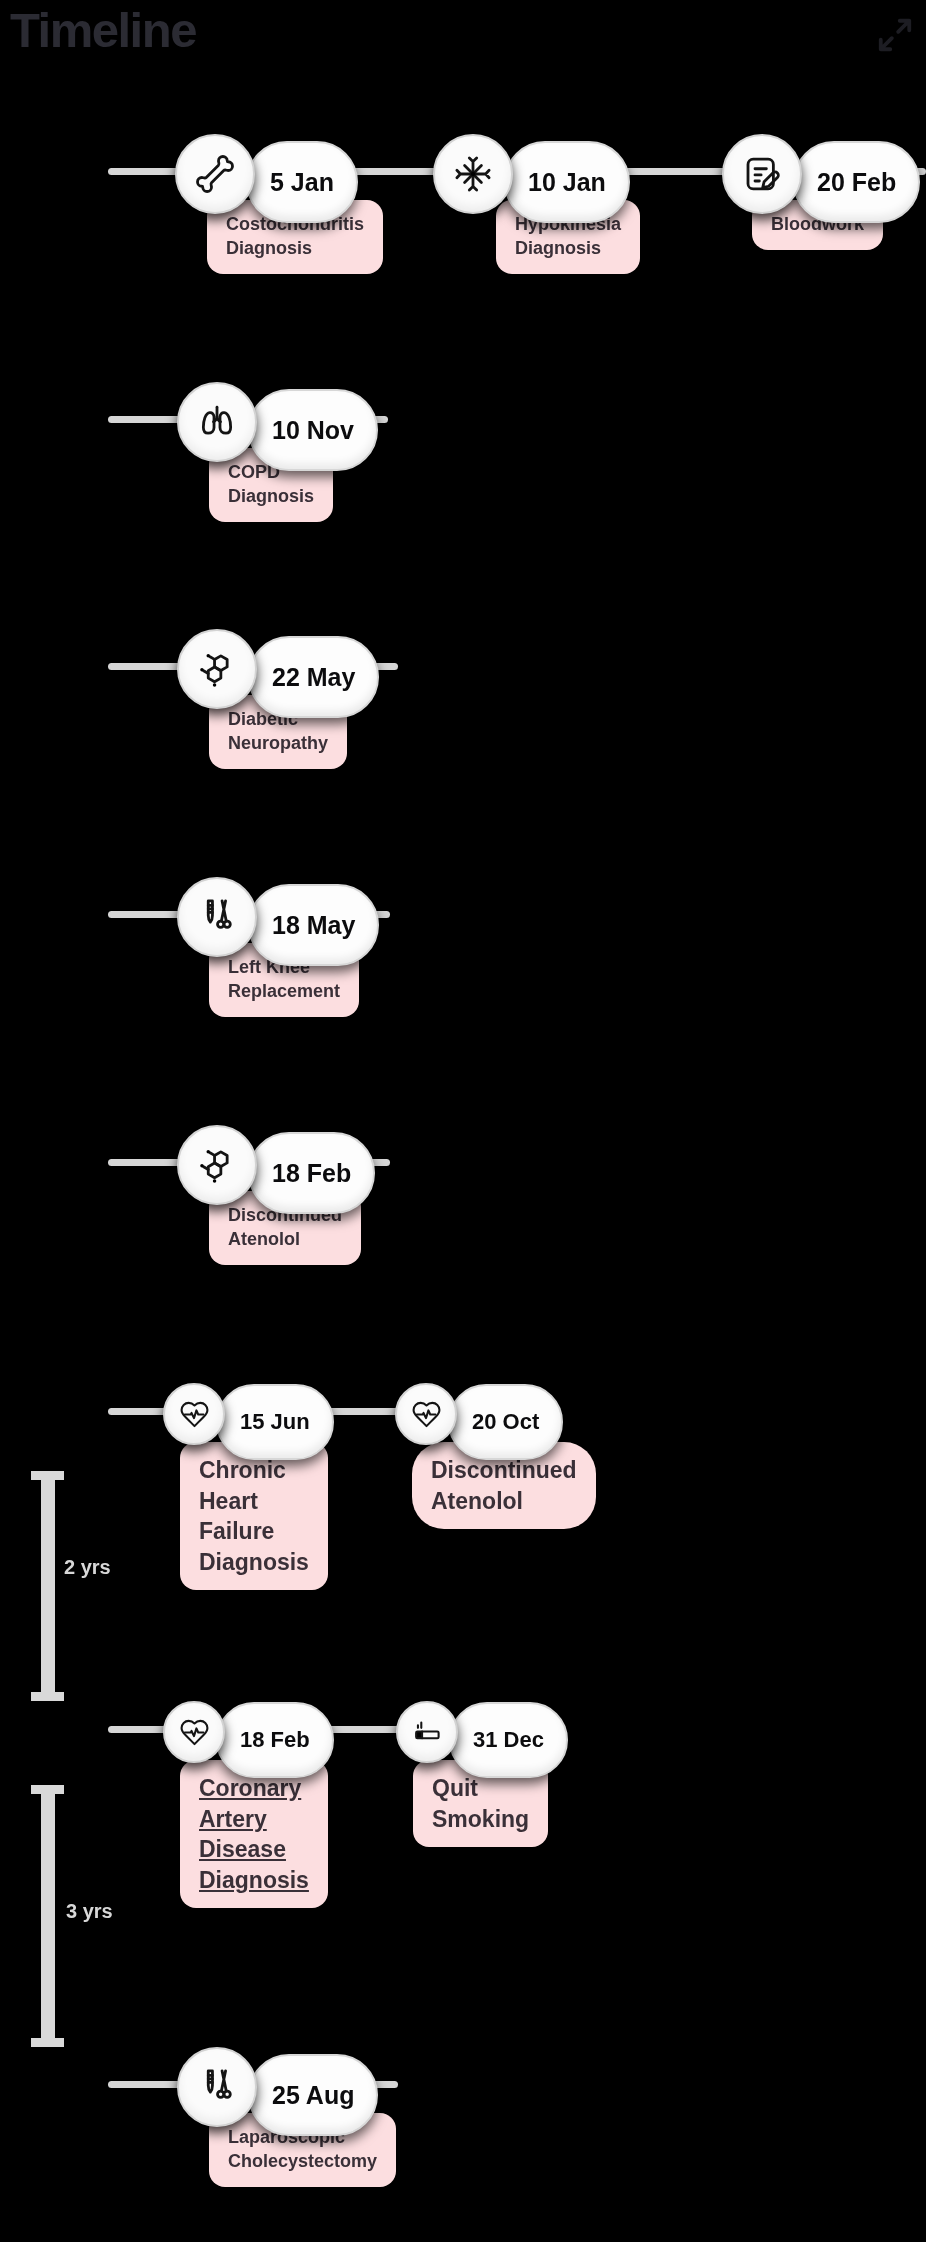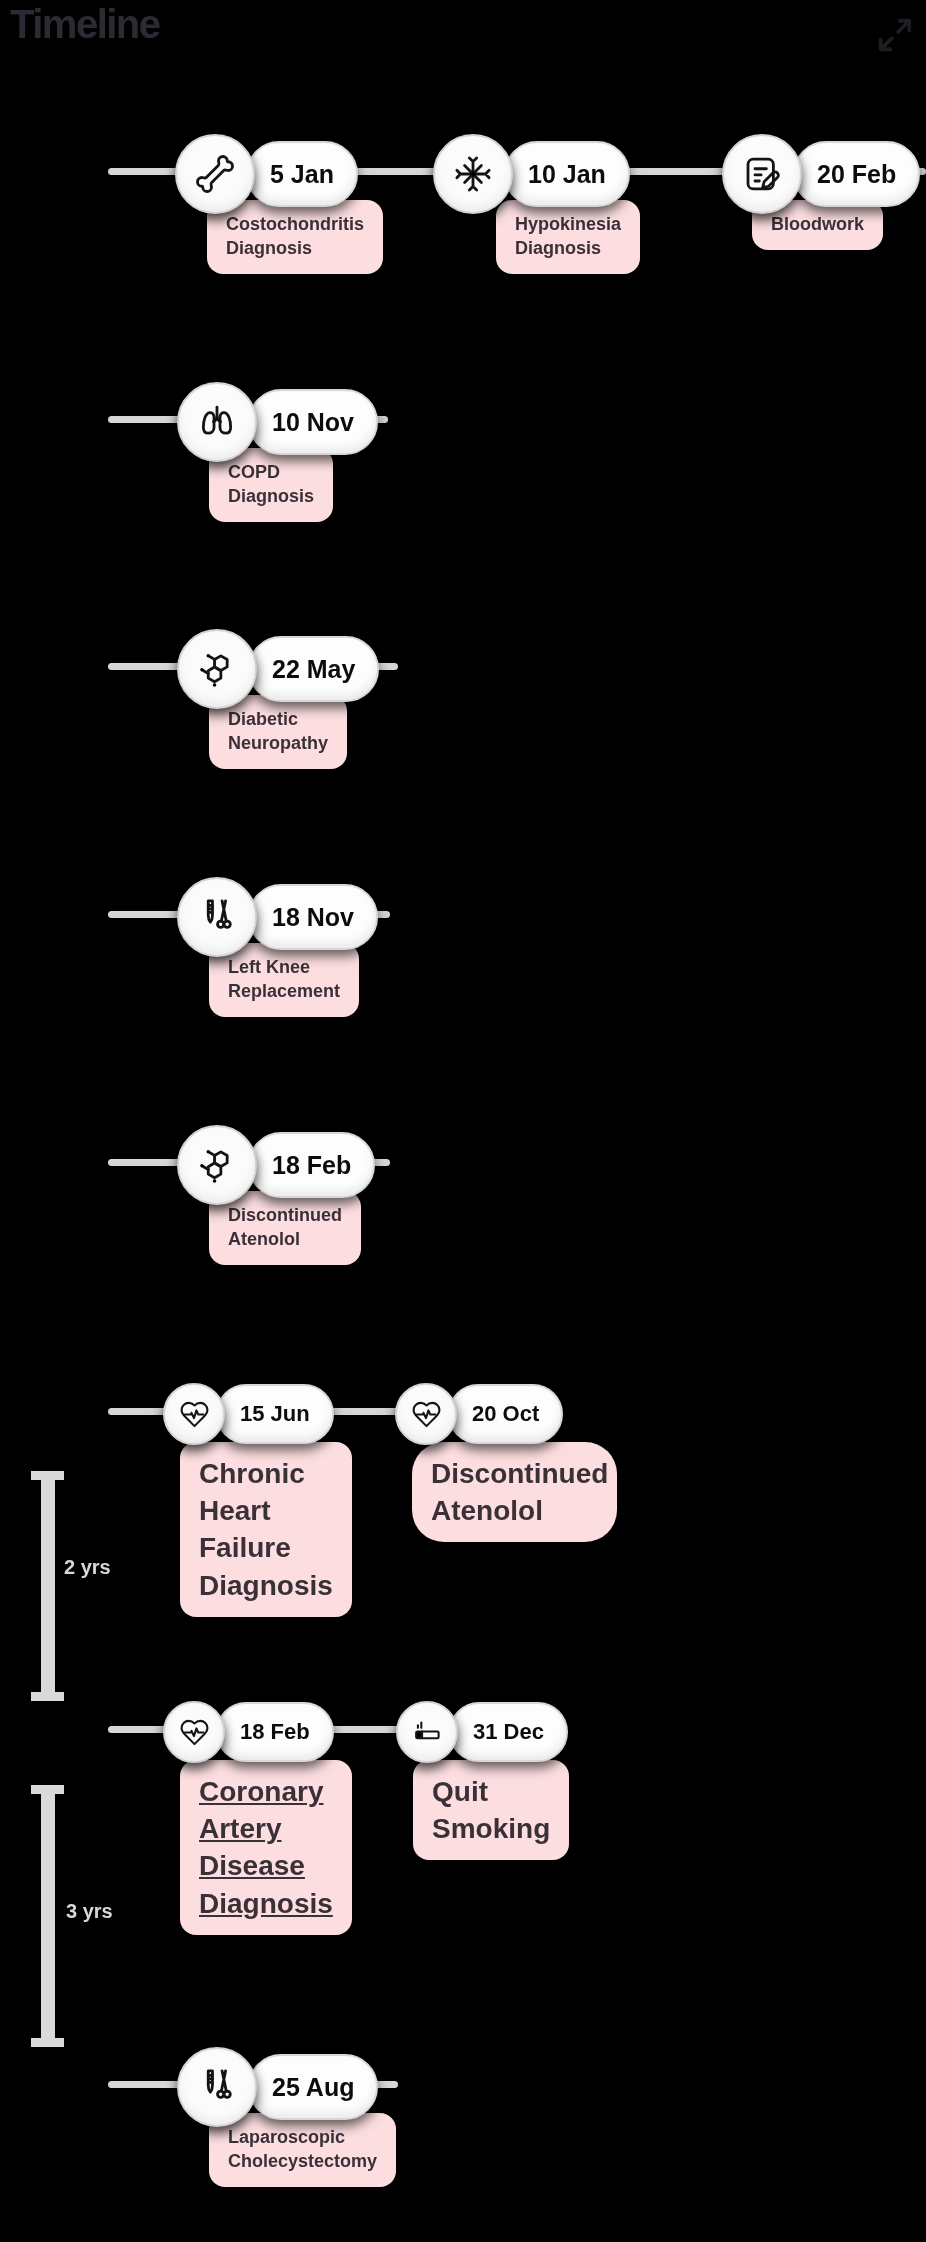--- a/index.html
+++ b/index.html
@@ -1,21 +1,21 @@
 <!DOCTYPE html>
 <html><head>
 <meta charset="utf-8">
 <style>
   html,body{margin:0;padding:0;background:#000;}
   #screen{
     position:relative;width:926px;height:2242px;background:#000;
     font-family:"Liberation Sans",sans-serif;overflow:hidden;
   }
   .page-title{
-    position:absolute;left:10px;top:2px;font-size:40px;font-weight:800;
+    position:absolute;left:10px;top:2px;font-size:49px;font-weight:800;
     color:#2b2b33;letter-spacing:-1.5px;
   }
   .expand-btn{position:absolute;left:876px;top:16px;width:38px;height:38px;cursor:pointer;}
   .expand-btn svg{width:38px;height:38px;stroke:#1d1d23;stroke-width:2.4;fill:none;
     stroke-linecap:round;stroke-linejoin:round;}
   .row-line{position:absolute;height:7px;background:#d6d6d6;border-radius:4px;z-index:1;}
   .event{position:absolute;width:0;height:0;}
   .circle{
     position:absolute;background:#fbfbfb;border:2px solid #d3d3d3;border-radius:50%;
     display:flex;align-items:center;justify-content:center;z-index:4;
@@ -23,31 +23,31 @@
   }
   .ev-big .circle{left:-38px;top:-38px;width:76px;height:76px;}
   .ev-small .circle{left:-29px;top:-29px;width:58px;height:58px;}
   .circle svg{stroke:#141414;fill:none;stroke-width:1.6;stroke-linecap:round;stroke-linejoin:round;}
   .ev-big .circle svg{width:42px;height:42px;}
   .ev-small .circle svg{width:31px;height:31px;}
   .pill{
     position:absolute;background:#fdfdfd;border:2px solid #d7d7d7;border-radius:999px;
     display:flex;align-items:center;color:#0c0c0e;font-weight:700;z-index:3;
     box-shadow:0 6px 12px rgba(0,0,0,.6), inset 0 -5px 9px rgba(0,0,0,.08);
-    padding:0 22px;white-space:nowrap;
+    padding:8px 22px;white-space:nowrap;
   }
   .ev-big .pill{left:33px;top:-31px;height:62px;font-size:25px;}
   .ev-small .pill{left:24px;top:-28px;height:56px;font-size:22px;}
   .label{
     position:absolute;background:#fcdee0;border-radius:16px;color:#3a3038;
     font-weight:600;line-height:1.33;padding:13px 19px;z-index:2;box-sizing:border-box;
     box-shadow:0 8px 14px rgba(0,0,0,.55);
   }
   .ev-big .label{left:-6px;top:28px;font-size:18px;}
-  .ev-small .label{left:-12px;top:30px;font-size:28px;}
+  .ev-small .label{left:-12px;top:30px;font-size:23px;}
   .bracket{position:absolute;left:31px;width:33px;z-index:1;}
   .bracket .cap{position:absolute;left:0;width:33px;height:9px;background:#d9d9d9;}
   .bracket .cap.top{top:0;}
   .bracket .cap.bot{bottom:0;}
   .bracket .beam{position:absolute;left:10px;top:0;bottom:0;width:14px;background:#d9d9d9;}
   .gap-label{position:absolute;color:#d7d7d7;font-size:20px;font-weight:600;z-index:1;
     filter:blur(.4px);}
   .hidden-defs{position:absolute;width:0;height:0;overflow:hidden;}
 </style>
 </head>
@@ -173,21 +173,21 @@
     <div class="pill">22 May</div>
     <div class="label" style="max-width:205px;">Diabetic Neuropathy</div>
   </div>
 
   <div class="event ev-big" style="left:215px;top:915px;">
     <div class="circle">
       <svg>
           <use href="#i-surgical-tools"></use>
         </svg>
     </div>
-    <div class="pill">18 Nov</div>
+    <div class="pill">18 May</div>
     <div class="label" style="max-width:220px;">Left Knee Replacement</div>
   </div>
 
   <div class="event ev-big" style="left:215px;top:1163px;">
     <div class="circle">
       <svg>
           <use href="#i-molecule"></use>
         </svg>
     </div>
     <div class="pill">18 Feb</div>

